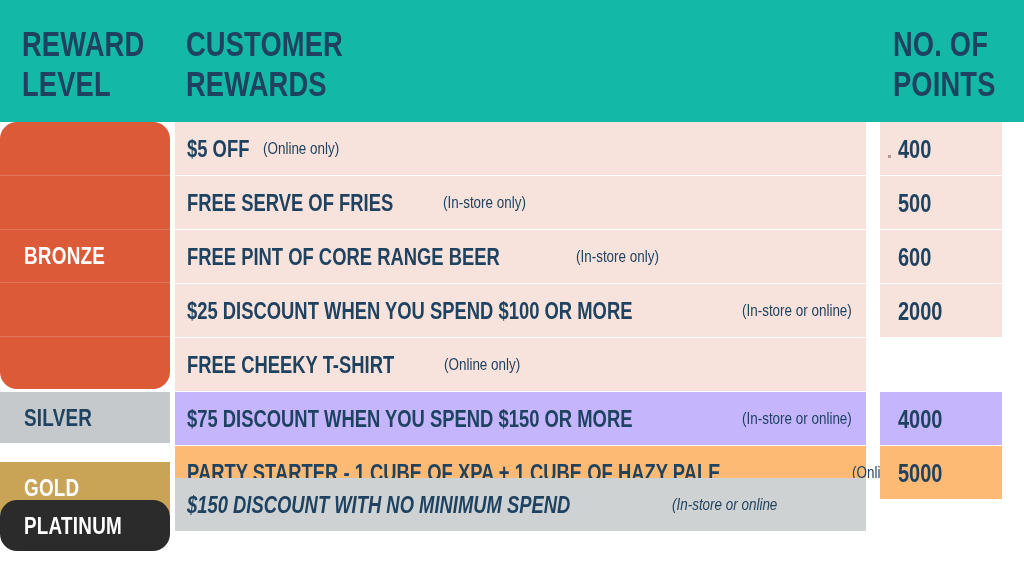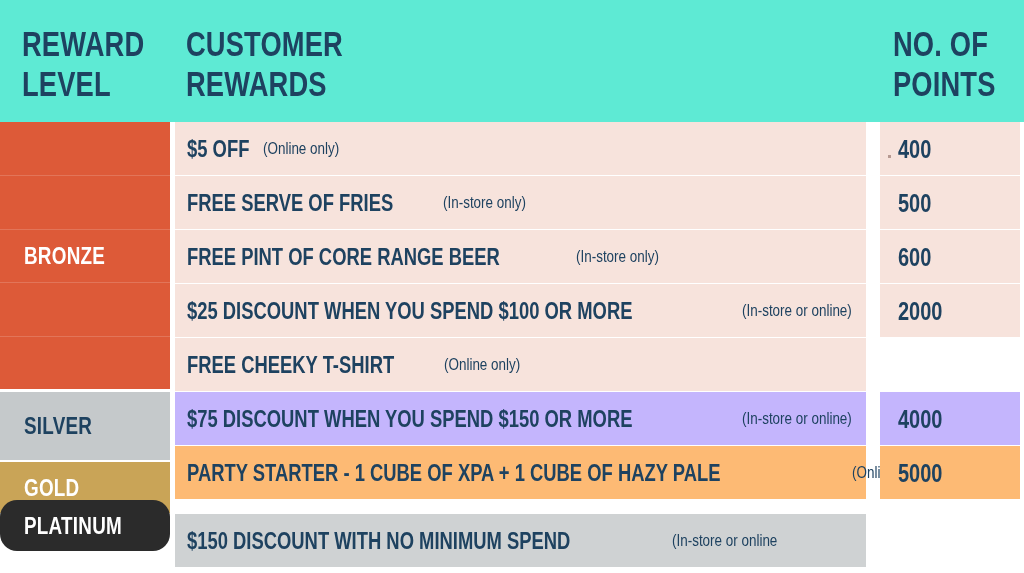--- a/index.html
+++ b/index.html
@@ -22,21 +22,21 @@
     background: #ffffff;
   }
 
   
   .table-header {
     position: absolute;
     left: 0;
     top: 0;
     width: 1024px;
     height: 122px;
-    background: #5eead4;
+    background: #14b8a6;
   }
   .hdr {
     position: absolute;
     color: #1E4260;
     font-family: "Liberation Sans Narrow", "Liberation Sans", sans-serif;
     font-weight: 700;
     font-size: 35px;
     line-height: 40px;
     letter-spacing: 0.2px;
     text-transform: uppercase;
@@ -70,21 +70,21 @@
     top: 0;
     width: 691px;
     height: 53px;
     display: flex;
     align-items: center;
   }
   .cell-points {
     position: absolute;
     left: 880px;
     top: 0;
-    width: 140px;
+    width: 122px;
     height: 53px;
     display: flex;
     align-items: center;
   }
 
   .reward-main {
     display: inline-block;
     color: #1E4260;
     font-family: "Liberation Sans Narrow", "Liberation Sans", sans-serif;
     font-weight: 700;
@@ -142,21 +142,21 @@
     font-weight: 700;
     font-size: 23px;
     line-height: 26px;
     letter-spacing: 0.3px;
     text-transform: uppercase;
     transform: scaleX(0.82);
     transform-origin: left center;
     white-space: nowrap;
     margin-left: 24px;
   }
-  .tier-bronze   { background: #DD5A38; }
+  .tier-bronze   { background: #DD5A38; border-radius: 17px; }
   .tier-silver   { background: #C5C9CB; }
   .tier-gold     { background: #C9A457; }
   .tier-platinum { background: #2B2B2B; }
 
   .tier-bronze   .tier-label { color: #FFFFFF; }
   .tier-silver   .tier-label { color: #1E4260; }
   .tier-gold     .tier-label { color: #FFFFFF; }
   .tier-platinum .tier-label { color: #FFFFFF; }
 
   
@@ -195,21 +195,21 @@
   <div class="table-body">
 
     <div class="tier-block tier-bronze" style="top:0px; height:267px;">
       <span class="tier-label">BRONZE</span>
       <div class="tier-sep" style="top:53px;"></div>
       <div class="tier-sep" style="top:107px;"></div>
       <div class="tier-sep" style="top:160px;"></div>
       <div class="tier-sep" style="top:214px;"></div>
     </div>
 
-    <div class="tier-block tier-silver" style="top:270px; height:68px;">
+    <div class="tier-block tier-silver" style="top:270px; height:51px;">
       <span class="tier-label">SILVER</span>
     </div>
 
     <div class="tier-block tier-gold" style="top:340px; height:51px;">
       <span class="tier-label">GOLD</span>
     </div>
 
     <div class="tier-block tier-platinum" style="top:378px; height:51px;border-radius:17px;">
       <span class="tier-label">PLATINUM</span>
     </div>
@@ -275,21 +275,21 @@
     <div class="row" style="top:324px;">
       <div class="cell-reward bg-gold">
         <span class="reward-main">PARTY STARTER - 1 CUBE OF XPA + 1 CUBE OF HAZY PALE</span>
         <span class="reward-note">(Online only)</span>
       </div>
       <div class="cell-points bg-gold">
         <span class="points-val">5000</span>
       </div>
     </div>
 
-    <div class="row" style="top:392px;">
+    <div class="row" style="top:356px;font-style:italic;">
       <div class="cell-reward bg-platinum">
         <span class="reward-main">$150 DISCOUNT WITH NO MINIMUM SPEND</span>
         <span class="reward-note" style="margin-left:6px;">(In-store or online</span>
       </div>
     </div>
 
   </div>
 </div>
 
 </body></html>

